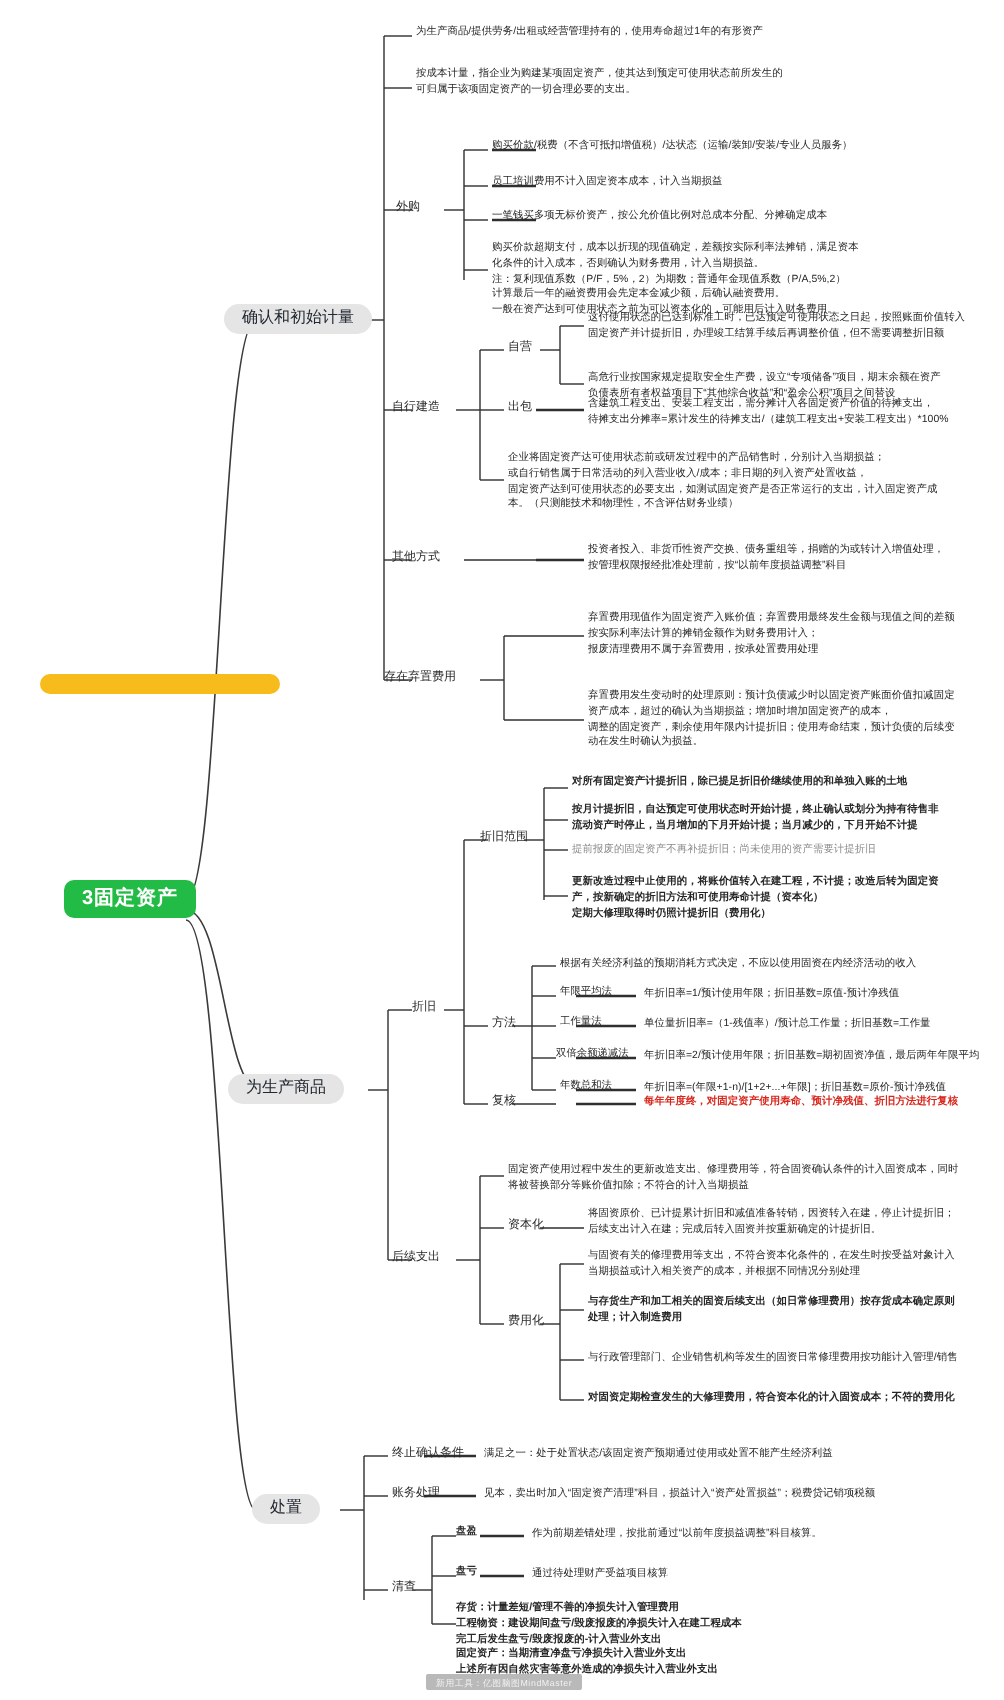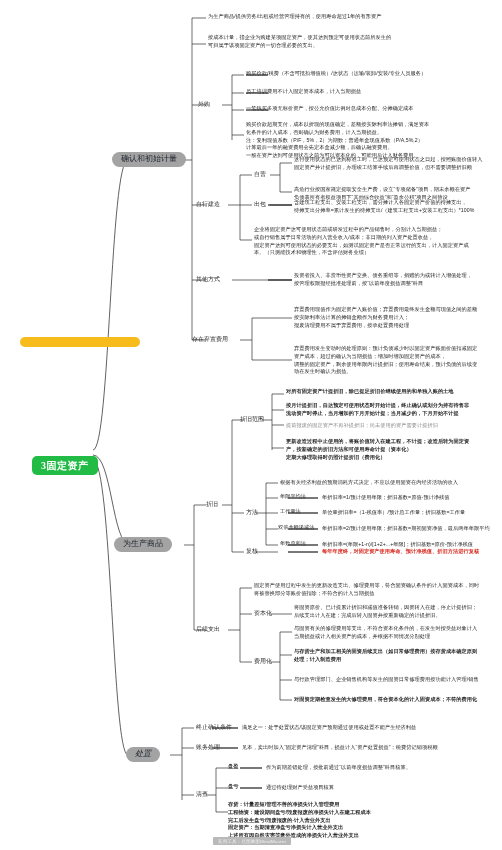--- a/index.html
+++ b/index.html
@@ -20,21 +20,21 @@
     background:#22bb45;color:#ffffff;
     border-radius:5px;
     padding:4px 9px;
     font-size:10px;font-weight:bold;
     letter-spacing:.5px;
     white-space:nowrap;
     line-height:1.1;
   }
   
   .lvl1{
-    background:#a3a3a3;color:#222831;
+    background:#e5e5e5;color:#222831;
     border-radius:9px;
     padding:3px 9px;
     font-size:8px;
     white-space:nowrap;
     line-height:1.1;
   }
   
   .lvl2{
     color:#2b2b2b;
     font-size:6px;
@@ -190,27 +190,27 @@
       <path d="M288 529 L318 529"></path>
       <path d="M288 545 L318 545"></path>
       <path d="M288 552 L318 552"></path>
       <path d="M212 728 L238 728"></path>
       <path d="M212 748 L238 748"></path>
       <path d="M240 768 L262 768"></path>
       <path d="M240 788 L262 788"></path>
     </g>
   </svg>
 
-  <div class="node root" style="left:32px;top:456px;font-family:Liberation Serif, serif;">3固定资产</div>
+  <div class="node root" style="left:32px;top:440px;">3固定资产</div>
 
   <div class="node callout" style="left: 20px; top: 337px; white-space: pre-line;"></div>
 
   <div class="node lvl1" style="left:112px;top:152px;">确认和初始计量</div>
   <div class="node lvl1" style="left:114px;top:537px;">为生产商品</div>
-  <div class="node lvl1" style="left:126px;top:747px;font-style:italic;">处置</div>
+  <div class="node lvl1" style="left:126px;top:747px;">处置</div>
 
   <div class="node leaf" style="left: 208px; top: 13px; width: 290px; white-space: pre-line;">为生产商品/提供劳务/出租或经营管理持有的，使用寿命超过1年的有形资产</div>
   <div class="node leaf" style="left: 208px; top: 34px; width: 290px; white-space: pre-line;">按成本计量，指企业为购建某项固定资产，使其达到预定可使用状态前所发生的
 可归属于该项固定资产的一切合理必要的支出。</div>
 
   <div class="node lvl2" style="left:198px;top:101px;">外购</div>
   <div class="node leaf" style="left: 246px; top: 70px; width: 250px; white-space: pre-line;">购买价款/税费（不含可抵扣增值税）/达状态（运输/装卸/安装/专业人员服务）</div>
   <div class="node leaf" style="left: 246px; top: 88px; width: 250px; white-space: pre-line;">员工培训费用不计入固定资本成本，计入当期损益</div>
   <div class="node leaf" style="left: 246px; top: 105px; width: 250px; white-space: pre-line;">一笔钱买多项无标价资产，按公允价值比例对总成本分配、分摊确定成本</div>
   <div class="node leaf" style="left: 246px; top: 121px; width: 252px; white-space: pre-line;">购买价款超期支付，成本以折现的现值确定，差额按实际利率法摊销，满足资本

